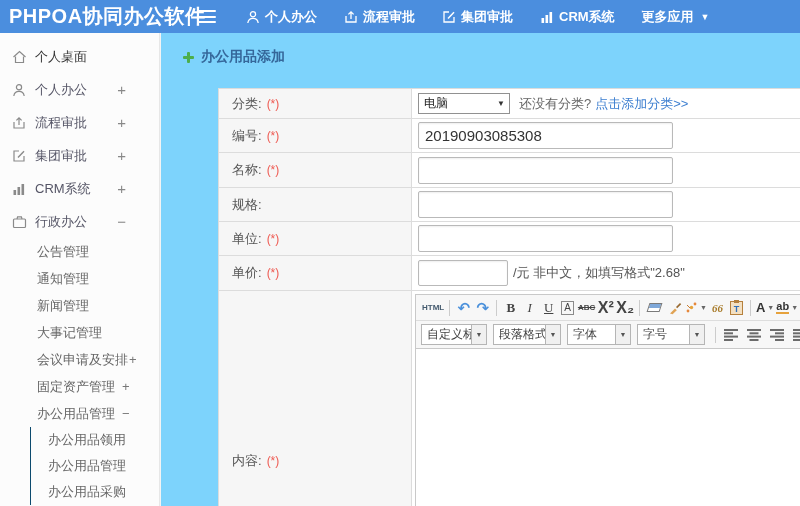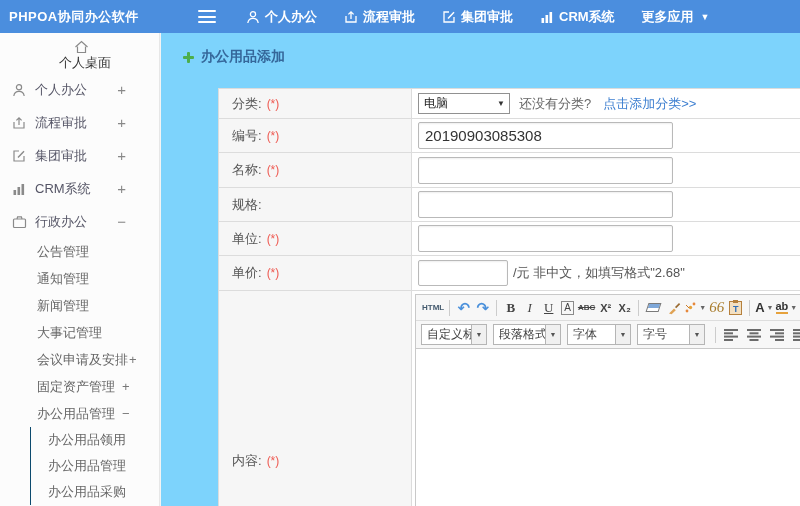--- a/index.html
+++ b/index.html
@@ -1,32 +1,32 @@
 <!DOCTYPE html>
 <html><head>
 <meta charset="utf-8">
 <style>
   * { margin:0; padding:0; box-sizing:border-box; }
   html,body { width:800px; height:506px; overflow:hidden; }
   body { font-family:"Liberation Sans","DejaVu Sans",sans-serif; background:#f3f4f4; position:relative; font-size:13px; color:#555; }
 
   
   .topbar { position:absolute; top:0; left:0; width:800px; height:33px; background:#4b8ede; display:flex; align-items:center; color:#fff; }
-  .logo { width:160px; padding-left:9px; font-size:13px; font-weight:bold; letter-spacing:.5px; white-space:nowrap; }
+  .logo { width:160px; padding-left:9px; font-size:20px; font-weight:bold; letter-spacing:.5px; white-space:nowrap; }
   .hamburger { margin-left:38px; width:18px; height:13px; display:flex; flex-direction:column; justify-content:space-between; cursor:pointer; }
   .hamburger i { display:block; height:2px; background:#fff; border-radius:1px; }
   .topnav { display:flex; align-items:center; margin-left:30px; }
   .topnav .nav-item { display:flex; align-items:center; margin-right:27px; font-size:13px; font-weight:bold; cursor:pointer; white-space:nowrap; }
   .topnav .nav-item svg { margin-right:5px; }
   .topnav .caret { font-size:9px; margin-left:7px; }
 
   
   .sidebar { position:absolute; top:33px; left:0; width:160px; height:473px; background:#fcfcfc; border-right:1px solid #e7e7e7; padding-top:7px; }
   .s-item { display:flex; align-items:center; height:33px; padding-left:11px; color:#556; cursor:pointer; }
-  .s-item.active { color:#333;flex-direction:column; }
+  .s-item.active { color:#333; }
   .s-item .s-icon { width:16px; margin-right:8px; display:flex; justify-content:center; }
   .s-item .expand { margin-left:auto; margin-right:33px; color:#888; font-size:15px; font-weight:normal; }
   .s-sub { display:flex; align-items:center; height:27px; padding-left:37px; color:#666; cursor:pointer; }
   .s-sub .expand2 { margin-left:7px; color:#777; }
   .s-sub .expand2.tight { margin-left:1px; }
   .lv3-group { margin-left:30px; border-left:1px solid #0c4a6e; }
   .s-sub3 { display:flex; align-items:center; height:26px; padding-left:17px; color:#666; cursor:pointer; }
 
   
   .main { position:absolute; top:33px; left:161px; width:639px; height:473px; background:#7dd3fc; }
@@ -41,40 +41,40 @@
   .h30{height:30px}.h34{height:34px}.h35{height:35px}
   .row-content { height:340px; }
   .row-content .f-label { align-items:center; }
 
   .txt-input { border:1px solid #b9b9b9; border-radius:2px; box-shadow:inset 0 1px 2px rgba(0,0,0,.07); height:27px; width:255px; font-size:15px; color:#333; padding:12px 6px; font-family:"Liberation Sans","DejaVu Sans",sans-serif; }
   .txt-input.small { width:90px; height:24px; font-size:13px; }
 
   .fakeselect { width:92px; height:21px; border:1px solid #919191; background:#fff; display:flex; align-items:center; font-size:12px; color:#222; padding-left:5px; cursor:pointer; }
   .fakeselect .sel-caret { margin-left:auto; margin-right:4px; font-size:8px; color:#333; }
   .hint { color:#666; margin-left:9px; }
-  .link { color:#3d7fd0; cursor:pointer; margin-left:12px; }
+  .link { color:#3d7fd0; cursor:pointer; margin-left:4px; }
   .price-hint { color:#555; margin-left:5px; }
 
   
   .editor { margin:3px; flex:1; align-self:stretch; border:1px solid #c9c9c9; display:flex; flex-direction:column; overflow:hidden; background:#fff; }
   .ed-toolbar { height:26px; background:#f7f7f7; border-bottom:1px solid #ddd; display:flex; align-items:center; padding-left:5px; flex-shrink:0; overflow:hidden; white-space:nowrap; }
   .ed-toolbar2 { height:28px; background:#f7f7f7; border-bottom:1px solid #c9c9c9; display:flex; align-items:center; padding-left:5px; flex-shrink:0; overflow:hidden; white-space:nowrap; }
   .ed-body { flex:1; background:#fff; }
   .tb-btn { display:inline-flex; align-items:center; justify-content:center; min-width:17px; height:20px; margin:16px 1px; cursor:pointer; color:#444; font-size:12px; }
   .tb-sep { width:1px; height:16px; background:#ccc; margin:0 4px; }
   .b-html { font-size:8px; font-weight:bold; color:#445a6e; }
   .b-undo,.b-redo { color:#4a90db; font-size:15px; font-weight:bold; }
   .b-bold { font-family:"Liberation Serif","DejaVu Serif",serif; font-weight:bold; font-size:13px; }
   .b-italic { font-family:"Liberation Serif","DejaVu Serif",serif; font-style:italic; font-size:13px; }
   .b-under { text-decoration:underline; font-family:"Liberation Serif","DejaVu Serif",serif; font-size:13px; }
   .b-fontbox { border:1px solid #8a8a8a; font-size:10px; padding:0 2px; height:14px; line-height:13px; min-width:0; margin:0 3px; }
   .b-strike { font-size:8px; text-decoration:line-through; font-weight:bold; }
-  .b-supsub { font-size:11px; font-weight:bold; }
+  .b-supsub { font-size:16px; font-weight:bold; }
   .b-eraser { width:13px; height:9px; transform:skewX(-18deg); background:linear-gradient(180deg,#7fa8d9 0 50%,#fff 50% 100%); border:1px solid #7a7a7a; display:inline-block; margin:0 4px; }
-  .b-quote { font-family:"Liberation Serif","DejaVu Serif",serif; font-weight:normal; font-style:italic; color:#a87b2a; font-size:15px; }
+  .b-quote { font-family:"Liberation Serif","DejaVu Serif",serif; font-weight:bold; font-style:italic; color:#a87b2a; font-size:11px; }
   .b-clip { width:13px; height:14px; border:1px solid #b5803c; background:#f3e0c2; position:relative; display:inline-block; margin:0 3px; }
   .b-clip:before { content:""; position:absolute; top:-2px; left:3px; width:5px; height:3px; background:#b5803c; }
   .b-clip span { position:absolute; top:2px; left:0; right:0; text-align:center; font-size:9px; font-weight:bold; color:#2f6fb8; }
   .b-caret { font-size:7px; color:#666; margin-left:2px; }
   .b-fc { font-weight:bold; font-size:13px; color:#333; }
   .b-hl { font-size:11px; font-weight:bold; color:#333; border-bottom:2px solid #e6a23c; line-height:11px; }
   .tb-select { height:21px; border:1px solid #b5b5b5; background:#fff; display:inline-flex; align-items:center; margin-right:6px; cursor:pointer; }
   .tb-select .lab { font-size:12px; color:#444; padding:0 5px; flex:1; white-space:nowrap; overflow:hidden; }
   .tb-select .cbtn { width:15px; height:100%; border-left:1px solid #b5b5b5; background:#f0f0f0; display:flex; align-items:center; justify-content:center; font-size:7px; color:#555; }
   .w66{width:66px}.w70{width:68px}.w64{width:64px}.w68{width:68px}

